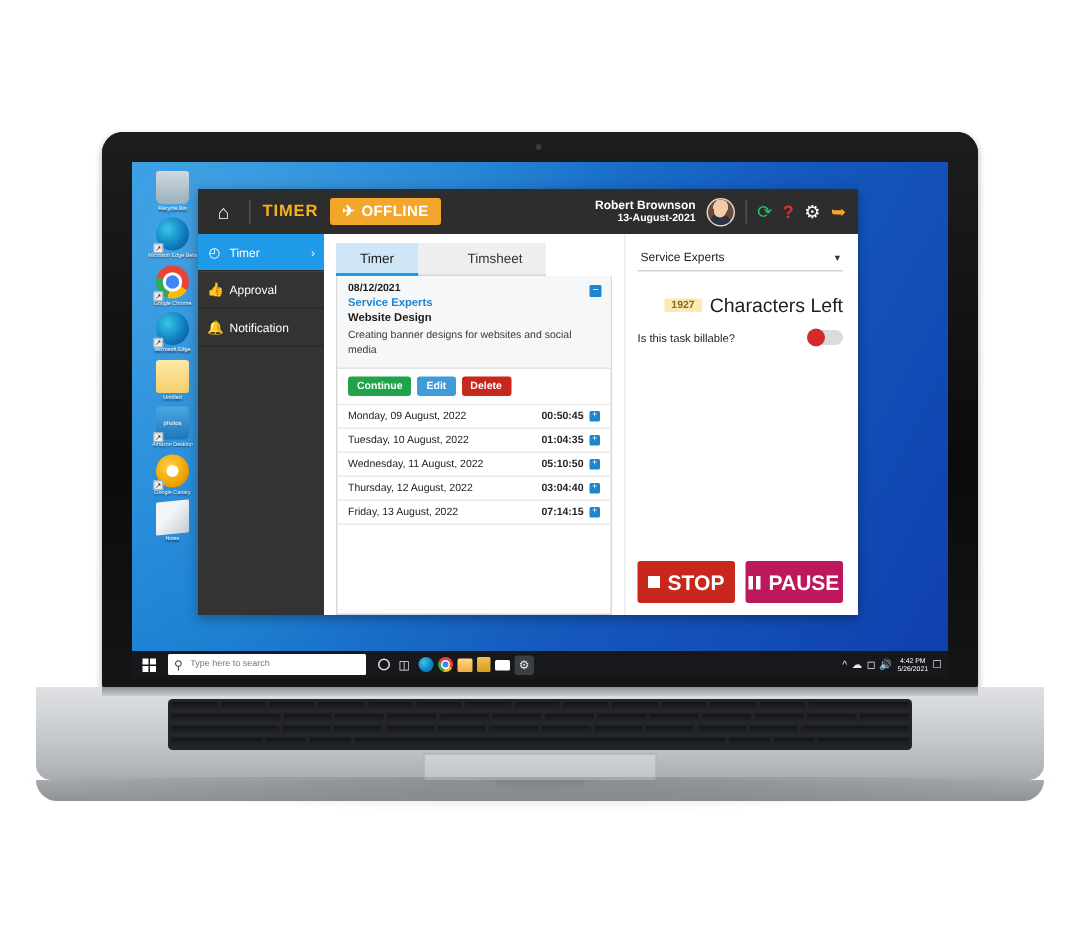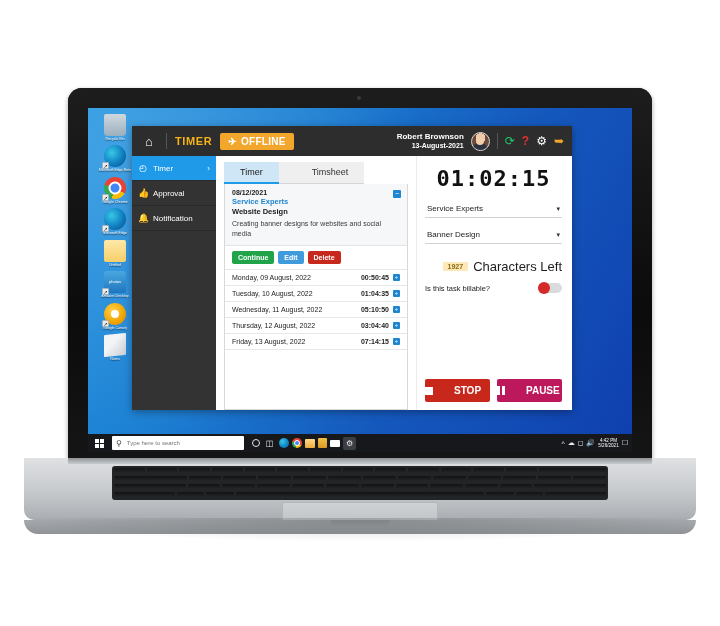--- a/index.html
+++ b/index.html
@@ -325,23 +325,23 @@
   .toggle {
     width:24px; height:10px; background:#d9dbdd; border-radius:6px;
     position:relative; cursor:pointer;
   }
   .toggle .knob {
     position:absolute; left:0; top:-1px; width:12px; height:12px;
     border-radius:50%; background:#d42a2a;
   }
   .ctrl-row { display:flex; gap:7px; margin-top: auto; padding-top:10px; }
   .ctrl {
-    flex:1; display:flex; align-items:center; justify-content:flex-start; gap:21px;
+    flex:1; display:flex; align-items:center; justify-content:center; gap:5px;
     padding: 6px 0; border-radius:2px; color:#fff;
-    font-size:10px; font-weight:bold; cursor:pointer;
+    font-size:14px; font-weight:bold; cursor:pointer;
   }
   .ctrl-stop { background:#c8271c; }
   .ctrl-pause { background:#be185d; }
   .sq { width:8px; height:8px; background:#fff; display:inline-block; }
   .bars { display:inline-flex; gap:2px; }
   .bars i { width:3px; height:9px; background:#fff; display:block; }
 </style>
 </head>
 <body>
 
@@ -490,31 +490,26 @@
                   <span class="day-name">Friday, 13 August, 2022</span>
                   <span class="day-dur">07:14:15</span>
                   <span class="day-plus">+</span>
                 </div>
                 <div class="day-row"></div>
               </div>
             </div>
           </div>
 
           <div class="right">
-            <div class="big-timer">01:02:15</div>
 
             <div class="sel">
               <span class="sel-label">Service Experts</span>
               <span class="sel-caret">▾</span>
             </div>
 
-            <div class="sel">
-              <span class="sel-label">Banner Design</span>
-              <span class="sel-caret">▾</span>
-            </div>
 
 
             <div class="chars-row">
               <span class="chars-count">1927</span>
               <span class="chars-label">Characters Left</span>
             </div>
 
             <div class="billable-row">
               <span class="billable-label">Is this task billable?</span>
               <span class="toggle">

